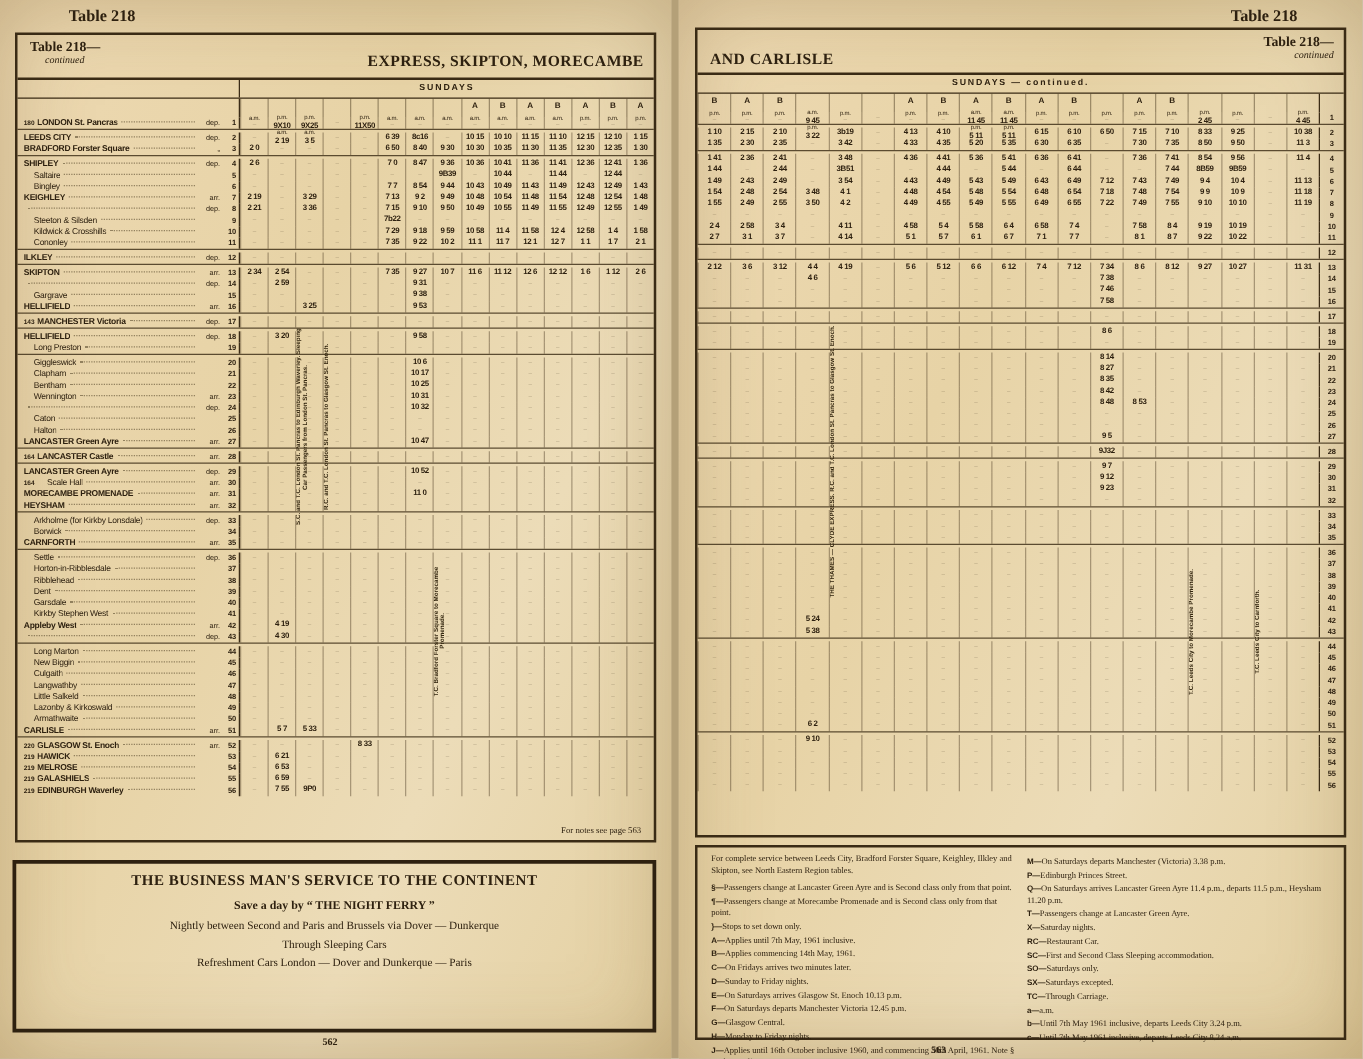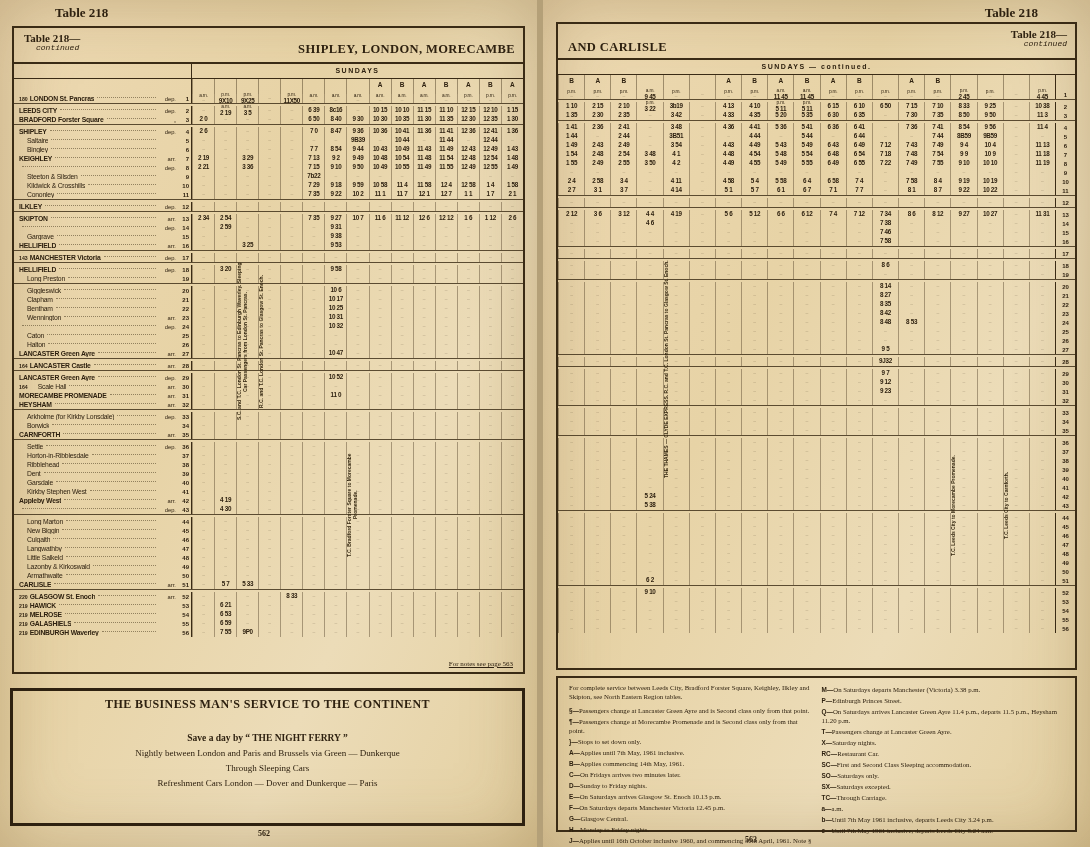--- a/index.html
+++ b/index.html
@@ -7,21 +7,21 @@
   .page{position:absolute;top:0;height:847px;background:linear-gradient(115deg,#edd9b2,#e7d3a6 38%,#ecdcb8 68%,#e3cfa0);box-shadow:inset 0 0 70px rgba(120,90,40,.35);}
   .page.left{left:0;width:537px;}
   .page.right{left:543px;width:547px;}
   .corner{position:absolute;top:5px;font-family:"Liberation Serif",serif;font-weight:700;font-size:13px;}
   .corner-l{left:55px;} .corner-r{right:52px;}
   .main-box{position:absolute;border:2px solid #3a2b15;box-sizing:border-box;}
   .mb-l{left:12px;top:26px;width:513px;height:648px;}
   .mb-r{left:13px;top:22px;width:521px;height:648px;}
   .title-band{height:36px;border-bottom:2px solid #3a2b15;display:flex;justify-content:space-between;padding:4px 8px 0 10px;box-sizing:border-box;}
   .tbl-title{font-family:"Liberation Serif",serif;font-weight:700;font-size:11px;line-height:1.1;}
-  .cont{display:block;font-style:italic;font-weight:400;font-size:8px;margin-left:12px;font-family:Liberation Mono, monospace;}
+  .cont{display:block;font-style:italic;font-weight:400;font-size:8px;margin-left:12px;font-family:Liberation Serif, serif;}
   .heading{font-family:"Liberation Serif",serif;font-weight:700;font-size:12.5px;letter-spacing:.4px;margin-top:10px;}
   .title-band.rt .heading{margin-top:12px;}
   .title-band.rt .tbl-title{text-align:right;}
   .band-row{display:flex;height:14px;border-bottom:1px solid #3a2b15;}
   .st-spacer{width:178px;border-right:1.5px solid #3a2b15;box-sizing:border-box;flex:none;}
   .sun-band{flex:1;text-align:center;font-size:7px;font-weight:700;letter-spacing:1.5px;padding-top:3px;}
   .letters{display:flex;height:15px;}
   .lc{flex:1 1 0;border-left:1px solid rgba(64,48,24,.45);text-align:center;font-size:6.5px;font-weight:700;padding-top:2px;min-width:0;}
   .rows{position:relative;}
   .t-row{display:flex;height:9px;}
@@ -32,45 +32,45 @@
   .t-row.b .nm{font-weight:700;}
   .t-row.ind .nm{padding-left:8px;}
   .dots{flex:1;border-bottom:1px dotted rgba(60,45,20,.5);margin:0 3px 3px 3px;min-width:4px;}
   .lbl{flex:none;width:17px;font-size:5.8px;text-align:right;}
   .rn{flex:none;width:13px;font-size:6px;font-weight:700;text-align:right;padding-right:2px;}
   .tc{flex:1 1 0;border-left:1px solid rgba(64,48,24,.4);display:flex;flex-direction:column;justify-content:center;align-items:center;line-height:1;min-width:0;overflow:visible;}
   .tv{font-size:6.3px;font-weight:700;letter-spacing:-.3px;white-space:nowrap;}
   .ampm{font-size:4.8px;letter-spacing:-.2px;}
   .nil{font-size:5px;opacity:.3;}
   .rn2{flex:none;width:19px;border-left:1.5px solid #3a2b15;display:flex;align-items:center;justify-content:center;font-size:6px;font-weight:700;}
-  .foot{position:absolute;bottom:4px;right:10px;font-size:7px;font-family:"Liberation Serif",serif;text-decoration:underline;}
+  .foot{position:absolute;bottom:4px;right:10px;font-size:7px;font-family:"Liberation Serif",serif;}
   .vnote{position:absolute;writing-mode:vertical-rl;transform:rotate(180deg);font-size:5px;line-height:5.6px;font-weight:700;color:#33260f;overflow:hidden;text-align:center;}
   .advert{position:absolute;left:10px;top:688px;width:515px;height:138px;border:3px solid #2e2110;box-sizing:border-box;text-align:center;font-family:"Liberation Serif",serif;padding-top:6px;}
   .ad-title{font-size:12px;font-weight:700;letter-spacing:.4px;}
   .ad-line{font-size:9px;margin-top:5px;padding:0 14px;}
-  .ad-line.l1{font-weight:700;font-size:9.5px;margin-top:21px;}
+  .ad-line.l1{font-weight:700;font-size:9.5px;margin-top:8px;}
   .notes-box{position:absolute;left:13px;top:676px;width:521px;height:156px;border:2px solid #3a2b15;box-sizing:border-box;display:flex;font-family:"Liberation Serif",serif;padding:6px 6px;}
   .ncol{flex:1;padding:0 5px;font-size:6.8px;line-height:1.32;}
   .nintro{margin-bottom:5px;}
   .nitem{margin-top:2px;}
   .mk{font-weight:700;font-family:"Liberation Sans",sans-serif;font-size:6.4px;}
   .pagenum{position:absolute;font-size:8px;font-weight:700;font-family:"Liberation Serif",serif;}
   .pn-l{left:258px;top:829px;} .pn-r{left:202px;top:835px;}
 </style>
 </head>
 <body>
 
 <div class="spread">
 
   <div class="page left">
     <div class="corner corner-l">Table 218</div>
     <div class="main-box mb-l">
       <div class="title-band">
         <div class="tbl-title"><span>Table 218—</span><span class="cont">continued</span></div>
-        <div class="heading">SHIPLEY, LONDON, MORECAMBE</div>
+        <div class="heading">EXPRESS, SKIPTON, MORECAMBE</div>
       </div>
       <div class="band-row">
         <div class="st-spacer"></div>
         <div class="sun-band">SUNDAYS</div>
       </div>
       <div class="letters" id="left-letters">
           <div class="st-spacer"></div>
           <div class="lc"></div>
           <div class="lc"></div>
           <div class="lc"></div>
@@ -3083,21 +3083,21 @@
           </div>
           <div class="vnote" style="left: 223px; top: 168px; height: 159px; width: 21px;">S.C. and T.C. London St. Pancras to Edinburgh Waverley. Sleeping Car Passengers from London St. Pancras.</div>
           <div class="vnote" style="left: 245px; top: 168px; height: 159px; width: 21px;">R.C. and T.C. London St. Pancras to Glasgow St. Enoch.</div>
           <div class="vnote" style="left: 333px; top: 345px; height: 132px; width: 21px;">T.C. Bradford Forster Square to Morecambe Promenade.</div>
         </div>
       <div class="foot">For notes see page 563</div>
     </div>
     <div class="advert">
       <div class="ad-title">THE BUSINESS MAN'S SERVICE TO THE CONTINENT</div>
       <div class="ad-line l1">Save a day by “ THE NIGHT FERRY ”</div>
-      <div class="ad-line">Nightly between London and Paris and Brussels via Green — Dunkerque</div>
+      <div class="ad-line">Nightly between Second and Paris and Brussels via Dover — Dunkerque</div>
       <div class="ad-line">Through Sleeping Cars</div>
       <div class="ad-line">Refreshment Cars London — Dover and Dunkerque — Paris</div>
     </div>
     <div class="pagenum pn-l">562</div>
   </div>
 
   <div class="page right">
     <div class="corner corner-r">Table 218</div>
     <div class="main-box mb-r">
       <div class="title-band rt">

